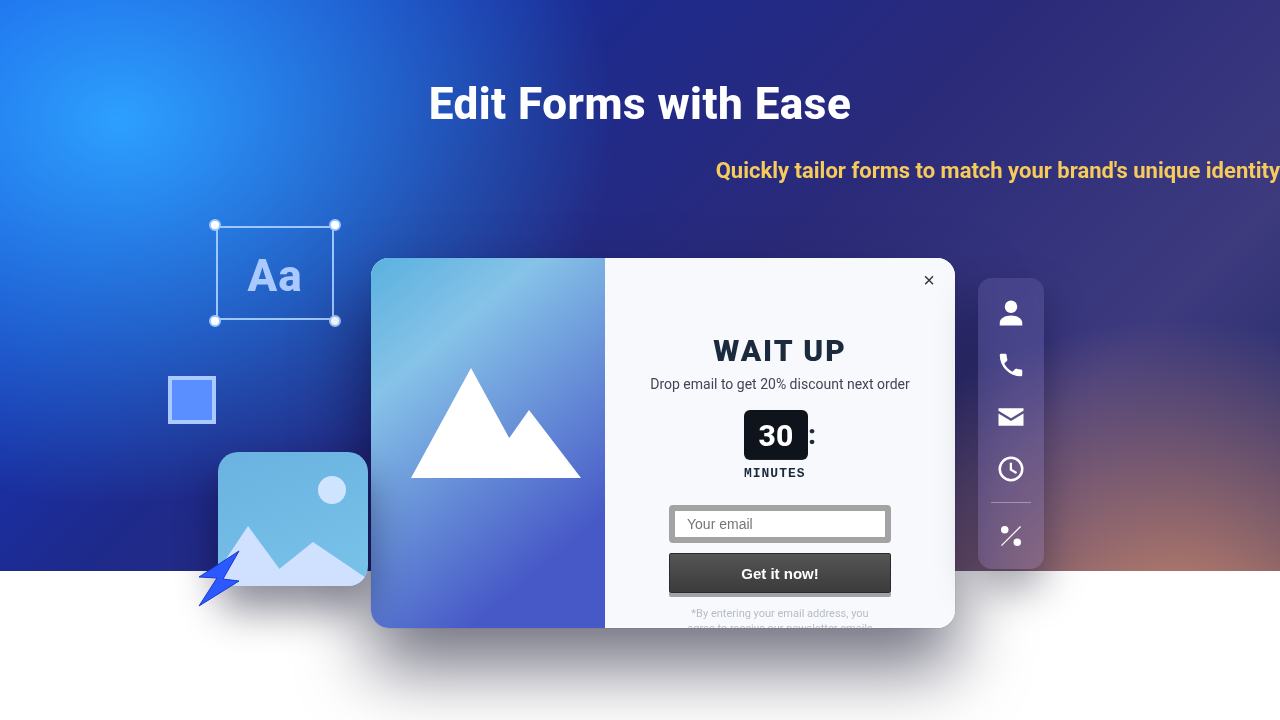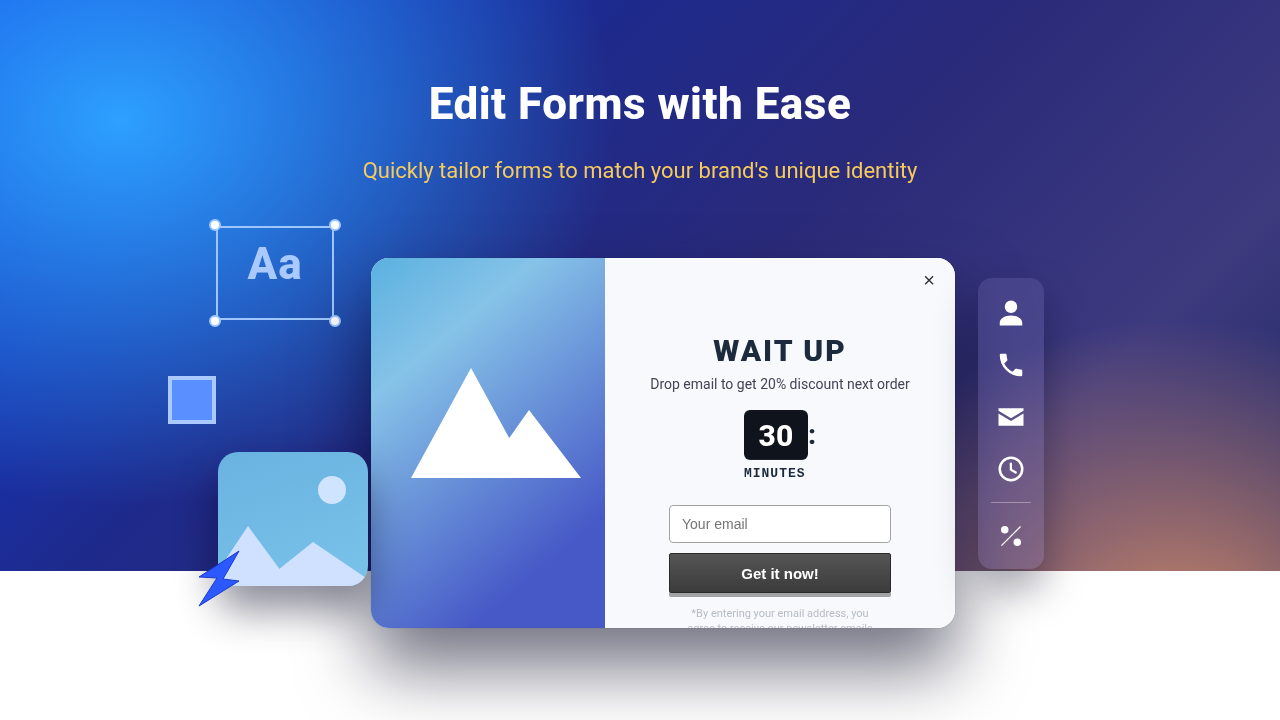--- a/index.html
+++ b/index.html
@@ -14,28 +14,28 @@
       linear-gradient(135deg, #0e3bdc 0%, #1e2a8b 35%, #2a2a7a 55%, #3d3a7e 80%, #1d2766 100%);
   }
   .title {
     position: absolute; width: 100%;
     top: 78px; text-align: center;
     color: #ffffff; font-size: 44px; font-weight: 800;
     letter-spacing: 0.5px;
   }
   .subtitle {
     position: absolute; width: 100%;
-    top: 158px; text-align: center;
-    color: #f6cb5b; font-size: 22px; font-weight: 400;
+    top: 158px; text-align: right;
+    color: #f6cb5b; font-size: 22px; font-weight: 700;
   }
 
   
   .aa-group { position: absolute; left: 216px; top: 226px; width: 118px; height: 94px; }
   .aa-rect { position: absolute; inset: 0; border: 2px solid #9ec7ff; background: rgba(0,0,0,0); }
-  .aa-text { position: absolute; width:100%; text-align:center; top: 12px; font-size: 44px; font-weight: 800; color: #a9c9ff; letter-spacing: 1px; }
+  .aa-text { position: absolute; width:100%; text-align:center; top: 24px; font-size: 44px; font-weight: 800; color: #a9c9ff; letter-spacing: 1px; }
   .handle { position: absolute; width: 12px; height: 12px; background:#fff; border:2px solid #9ec7ff; border-radius:50%; }
   .h-tl{ left:-7px; top:-7px;} .h-tr{ right:-7px; top:-7px;} .h-bl{ left:-7px; bottom:-7px;} .h-br{ right:-7px; bottom:-7px;}
 
   
   .swatch { position:absolute; left:168px; top:376px; width:48px; height:48px; background:#5a8fff; border:4px solid #a9c9ff; }
 
   
   .img-card { position:absolute; left:218px; top:452px; width:150px; height:134px; border-radius:20px;
     background: linear-gradient(160deg,#6ab2e0 0%, #79c3ea 100%);
     box-shadow: 0 24px 40px rgba(0,0,30,.45);
@@ -62,21 +62,21 @@
   .close-x { position:absolute; right:14px; top:10px; width:24px; height:24px; border:none; background:transparent; color:#2e3440; font-size:20px; line-height:24px; cursor:pointer; }
   .pr-inner { padding: 40px 36px 0 36px; text-align:center; color:#1b2a3d;margin-top:35px;}
   .pr-title { font-size:30px; font-weight:900; letter-spacing:2px; }
   .pr-sub { margin-top:8px; font-size:14px; color:#445; }
   .counter { margin-top:18px; display:flex; justify-content:center; align-items:flex-start; gap:0;}
   .cbox { width:64px; }
   .cnum { width:64px; height:50px; border-radius:6px; background:#0f141c; color:#fff; font-size:30px; font-weight:800; display:flex; align-items:center; justify-content:center; box-shadow: inset 0 -1px 0 rgba(255,255,255,.06); }
   .clab { margin-top:6px; font-size:13px; letter-spacing:1px; color:#1b2a3d; font-weight:700; text-align:left;font-family:Liberation Mono, monospace;}
   .colon { font-size:28px; font-weight:800; color:#1b2a3d; line-height:50px; }
   .email { margin:24px 28px 0 28px; }
-  .email input { width:100%; height:38px; border:1px solid #a3a3a3; border-radius:4px; padding:12px 12px; font-size:14px; color:#333; background:#fff;}
+  .email input { width:100%; height:38px; border:6px solid #a3a3a3; border-radius:4px; padding:12px 12px; font-size:14px; color:#333; background:#fff;}
   .cta { margin:10px 28px 0 28px;}
   .cta button { width:100%; height:40px; border-radius:2px; border:1px solid #2a2a2a; background: linear-gradient(#555,#3b3b3b); color:#fff; font-size:15px; font-weight:600; box-shadow: 0 4px 0 rgba(0,0,0,.35); cursor:pointer;}
   .fine { margin:14px 36px 0 36px; font-size:11px; color:#b6bcc6; line-height:1.35; }
 
   
   .toolbar {
     position:absolute; left:978px; top:278px; width:66px; padding:12px 0 10px;
     background: rgba(120,110,180,.28);
     border-radius:14px;
     display:flex; flex-direction:column; align-items:center; gap:6px;

